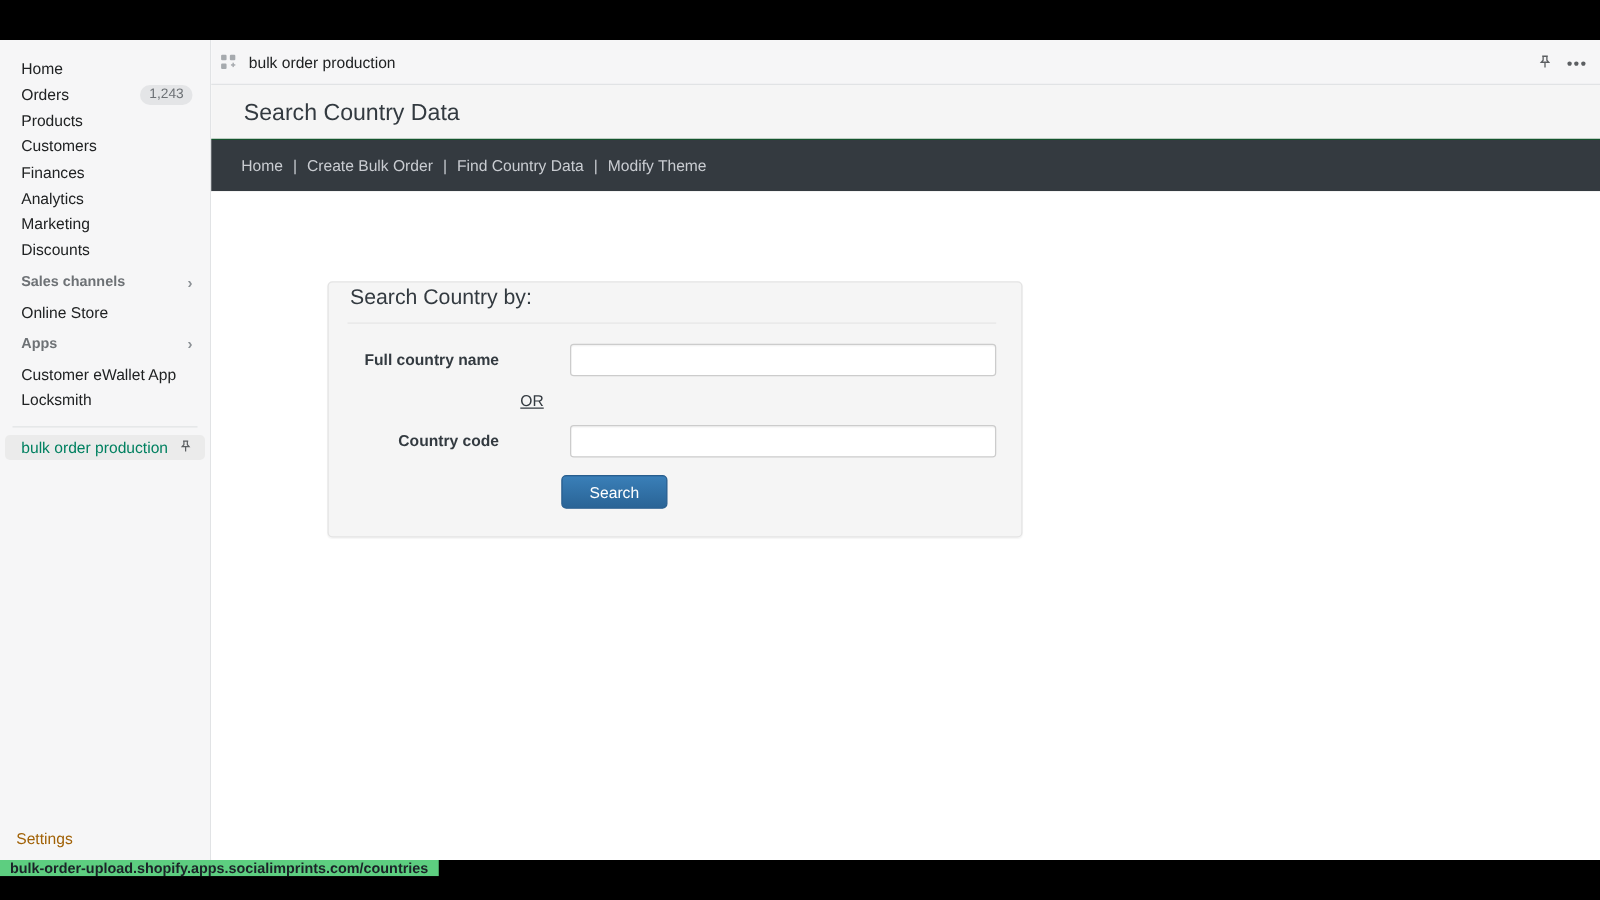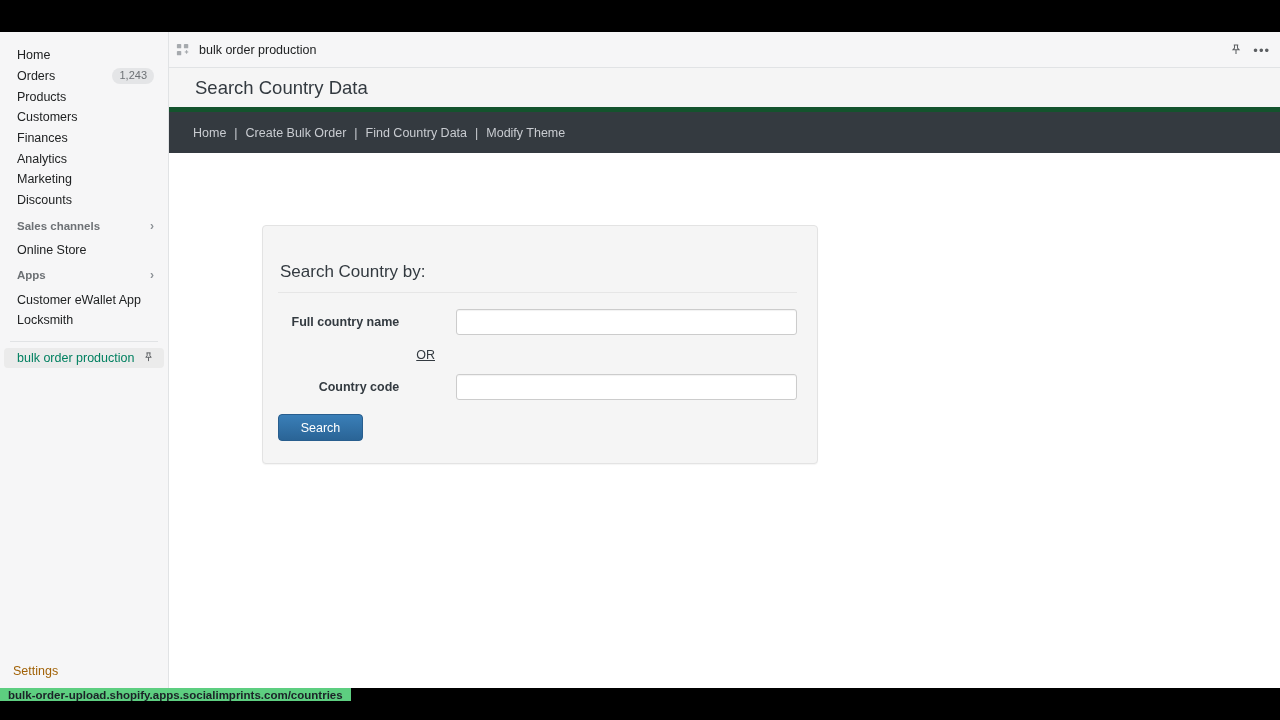--- a/index.html
+++ b/index.html
@@ -126,21 +126,21 @@
   }
   .app-bar-actions .icn {
     color: #5c5f62; font-size: 13px; line-height: 13px; cursor: pointer;
   }
   .dots { letter-spacing: 1px; font-size: 14px; }
 
   
   .page-header {
     height: 44px;
     background: #f5f5f5;
-    border-bottom: 5px solid #14532d;
+    border-bottom: 1px solid #14532d;
     display: flex; align-items: center;
     padding-left: 26px;
   }
   .page-title {
     font-size: 18.5px;
     font-weight: normal;
     color: #333a40;
   }
 
   
@@ -166,21 +166,21 @@
     background: #ffffff;
   }
   .card {
     position: absolute;
     left: 93px; top: 72px;
     width: 556px;
     background: #f5f5f5;
     border: 1px solid #e3e3e3;
     border-radius: 4px;
     box-shadow: 0 1px 1px rgba(0,0,0,.045);
-    padding: 36px 20px 22px 15px;
+    padding: 2px 20px 22px 15px;
   }
   .card-title {
     font-size: 17px;
     font-weight: normal;
     color: #333a40;
     padding: 0 0 10px 2px;
     border-bottom: 1px solid #e6e6e6;
     margin-bottom: 16px;
   }
 
@@ -222,21 +222,20 @@
     text-align: right;
     padding-right: 14px;
     font-size: 12.5px;
     color: #333a40;
     text-decoration: underline;
   }
 
   .btn-row {
     display: flex;
     margin-top: 14px;
-    flex-direction: column;
   }
   .btn-spacer { width: 171px; padding-right: 14px; }
   .btn-primary {
     width: 85px; height: 27px;
     background: #2e6da4;
     background-image: linear-gradient(#3a7fb8, #2a6496);
     border: 1px solid #285e8e;
     border-radius: 4px;
     color: #ffffff;
     font-size: 12.5px;

